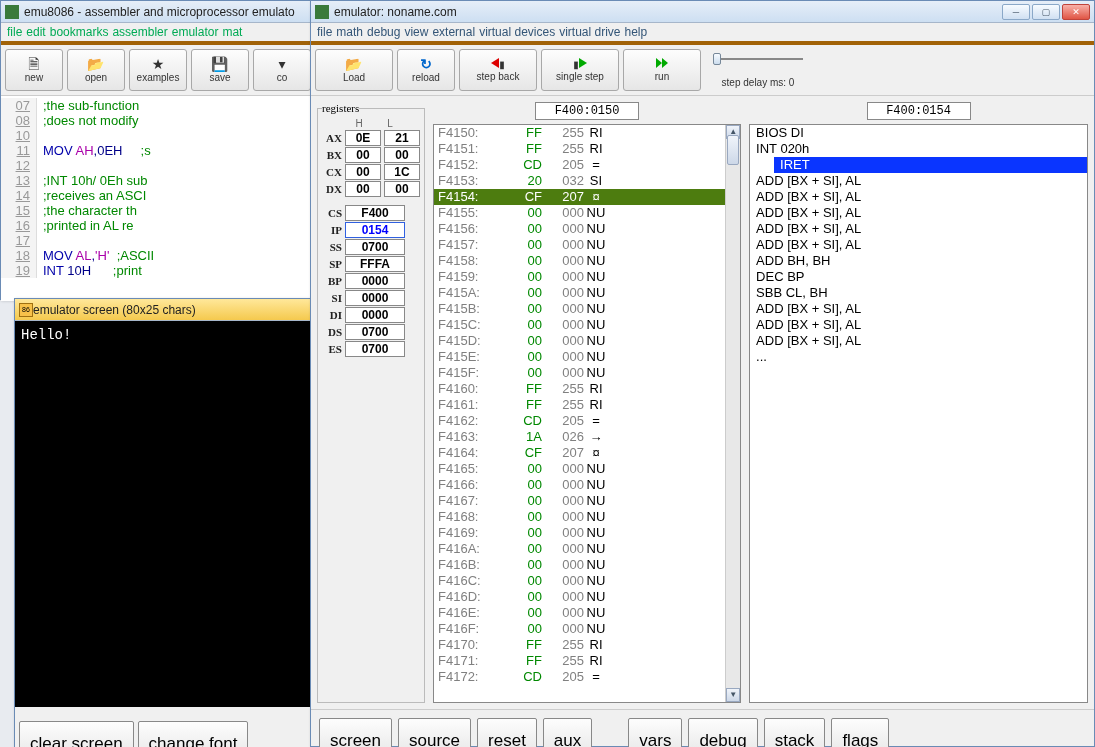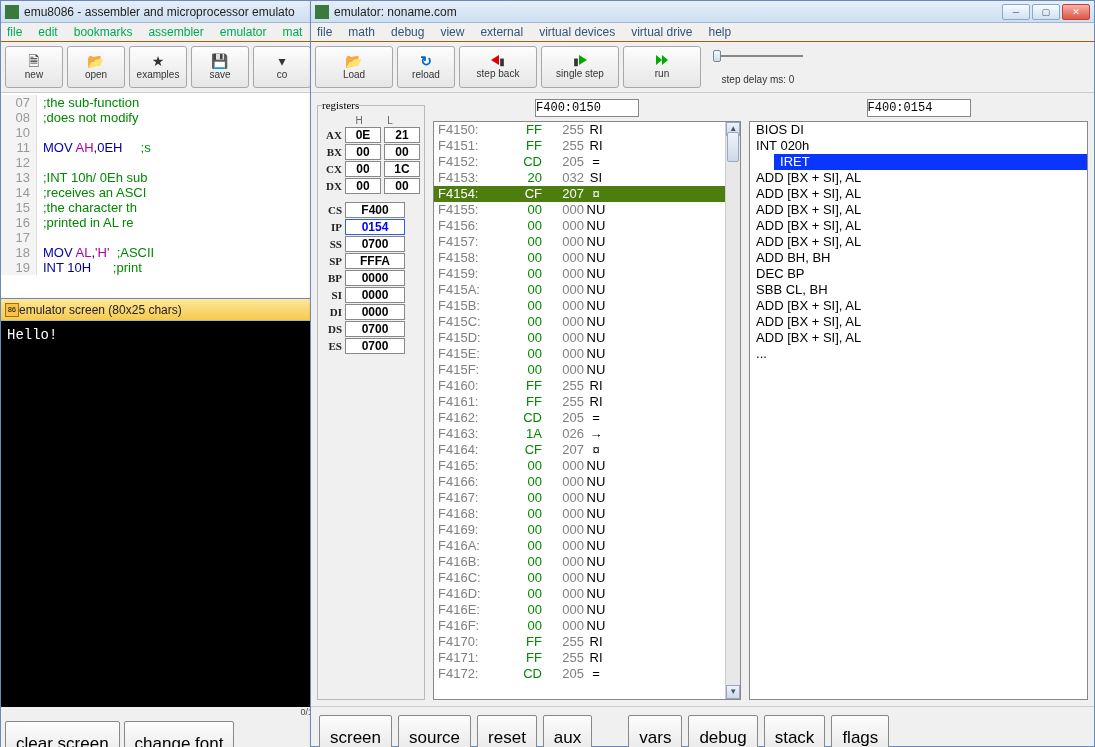--- a/index.html
+++ b/index.html
@@ -6,39 +6,39 @@
 body { background: #e8ebf0; width: 1095px; height: 747px; overflow: hidden; position: relative; font-size: 11px; }
 
 .win { position: absolute; background: #f0f0f0; border: 1px solid #6a8bb5; box-shadow: 1px 1px 3px rgba(0,0,0,.2); }
 .titlebar { background: linear-gradient(#e6eef8,#cddff2); height: 22px; display: flex; align-items: center; padding: 0 4px; font-size: 12px; border-bottom: 1px solid #a6b6ca; }
 .titlebar .icon { width: 14px; height: 14px; margin-right: 5px; display:inline-block; }
 .titlebar .title { flex: 1; color:#222; }
 .winbtns { display:flex; gap:2px; }
 .winbtn { width:28px; height:16px; background:linear-gradient(#f7fbff,#d0e0f2); border:1px solid #8aa8c8; border-radius:2px; font-size:9px; display:flex; align-items:center; justify-content:center; color:#456; }
 .winbtn.close{ background:linear-gradient(#f8b0a8,#e05545); color:#fff; border-color:#c0433a;}
 
-.menubar { background:#f0f0f0; padding:2px 6px; display:flex; gap:16px; font-size:12px; color:#153; border-bottom:1px solid #a16207; }
+.menubar { background:#f0f0f0; padding:2px 6px; display:flex; gap:4px; font-size:12px; color:#153; border-bottom:4px solid #a16207; }
 .menubar span { color:#0a5; cursor:default; }
 .menubar.gray span{ color:#444; }
 
 .toolbar { background:#f0f0f0; padding:4px; display:flex; gap:4px; align-items:flex-start; border-bottom:1px solid #ccc; }
 .tbtn { width:58px; height:42px; border:1px solid #a8a8a8; background:linear-gradient(#fdfdfd,#e6e6e6); border-radius:3px; display:flex; flex-direction:column; align-items:center; justify-content:center; gap:1px; font-size:10px; color:#333; }
 .tbtn.wide{width:78px;}
 .tbtn .glyph{font-size:14px;line-height:1;}
 
 
 #editor-win { left:0; top:0; width:340px; height:300px; z-index:1; }
 .code { background:#fff; font-family:Consolas,"Courier New",monospace; font-size:13px; padding:2px 0; line-height:15px; overflow:hidden; height:205px;}
 .codeln{ display:flex; }
-.lnno{ width:36px; text-align:right; padding-right:6px; color:#999; background:#f4f4f4; border-right:1px solid #ddd; }
+.lnno{ width:36px; text-align:right; padding-right:6px; color:#999; background:#f4f4f4; border-right:1px solid #ddd;text-decoration:underline; }
 .lncode{ padding-left:6px; white-space:pre; color:#008; }
 .kw{color:#00a;} .cm{color:#080;} .lit{color:#a0a;} .num{color:#a0a;}
 
 
-#scr-win { left:0; top:298px; width:325px; height:449px; z-index:2; }
+#scr-win { left:14px; top:298px; width:325px; height:449px; z-index:2; }
 #scr-win .titlebar{background:linear-gradient(#ffe89a,#f5c94e);}
 .scrico{background:#f7c14a;width:14px;height:14px;display:inline-block;border:1px solid #a07010;font-size:7px;line-height:12px;text-align:center;color:#000;}
 .emuscr{ background:#000; color:#fff; font-family:"Courier New",monospace; font-size:14px; padding:6px; height:386px;}
 .btnrow{ display:flex; gap:4px; padding:4px; background:#f0f0f0;}
 .btn{ border:1px solid #888; background:linear-gradient(#fdfdfd,#e3e3e3); padding:12px 10px; font-size:17px; border-radius:2px; }
 
 
 #emu-win{ left:310px; top:0; width:785px; height:747px; z-index:3; }
 #emu-win .menubar span{ color:#357; }
 .cubeico{width:14px;height:14px;background:#3a7a3a;display:inline-block;}
@@ -55,21 +55,21 @@
 .regrow{ display:flex; align-items:center; gap:3px; margin:1px 0;font-weight:bold;}
 .reglab{ width:20px; text-align:right; color:#222; font-size:11px; font-family:"Segoe UI"; }
 .regval{ width:36px; border:1px solid #888; background:#fff; text-align:center; }
 .regval.sel{background:#fff;color:#00f;border:1px solid #3060e0;}
 .regval.full{width:60px;}
 .hl{display:flex;gap:3px;margin-left:23px;font-size:10px;color:#666;}
 .hl span{width:28px;text-align:center;}
 
 
 .membox{ flex:1; display:flex; flex-direction:column; }
-.addrlab{ border:1px solid #888; background:#fff; width:104px; text-align:left; font-family:"Courier New",monospace; font-size:12px; margin:0 auto 4px; padding:1px 0;}
+.addrlab{ border:1px solid #888; background:#fff; width:104px; text-align:center; font-family:"Courier New",monospace; font-size:12px; margin:0 auto 4px; padding:1px 0;}
 .memlist{ border:1px solid #888; background:#fff; font-family:"Courier New",monospace; font-size:13px; line-height:16px; overflow:hidden; position:relative; height:100%; }
 .memln{ display:flex; padding:0 4px;}
 .memln.sel{ background:#4d7c0f; color:#fff;}
 .memln.sel .addr,.memln.sel .hex,.memln.sel .dec,.memln.sel .ch{color:#fff !important;}
 .addr{color:#808080;width:70px;}
 .hex{color:#008800;width:34px;text-align:right;}
 .dec{color:#808080;width:42px;text-align:right;}
 .ch{color:#000;width:24px;text-align:center;}
 .scrollv{position:absolute;right:0;top:0;bottom:0;width:15px;background:#e8e8e8;border-left:1px solid #ccc;}
 .scrollv .thumb{position:absolute;left:1px;right:1px;top:10px;height:30px;background:linear-gradient(#f0f4fa,#cdd8e8);border:1px solid #99a8c0;border-radius:2px;}

